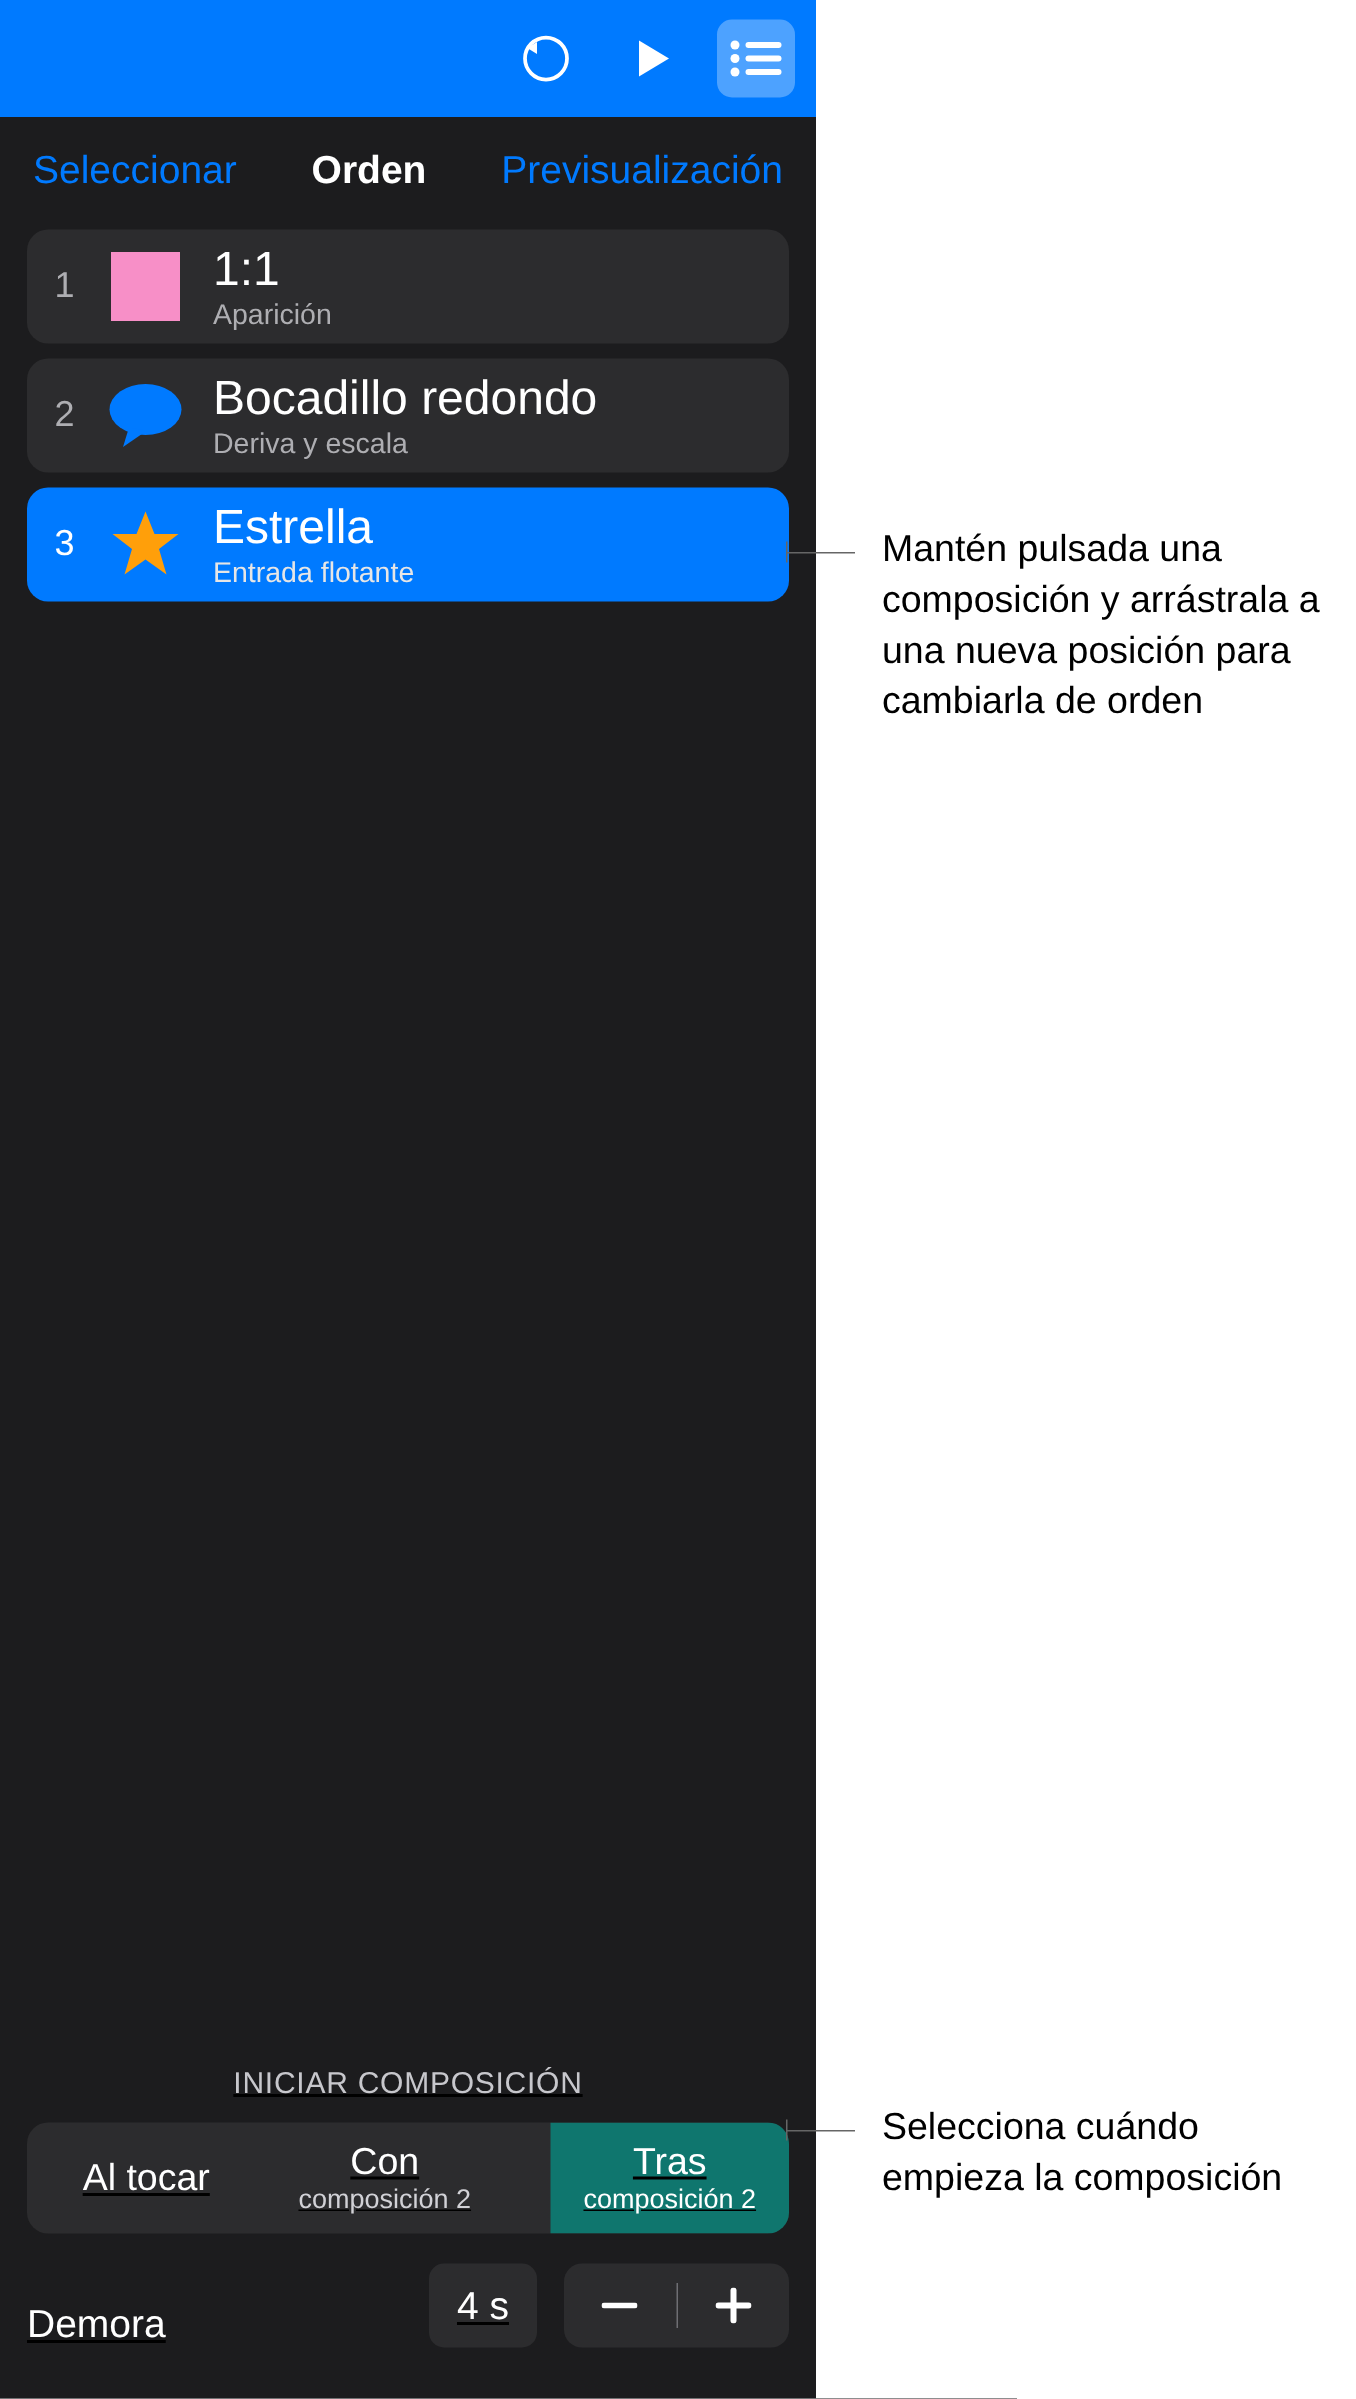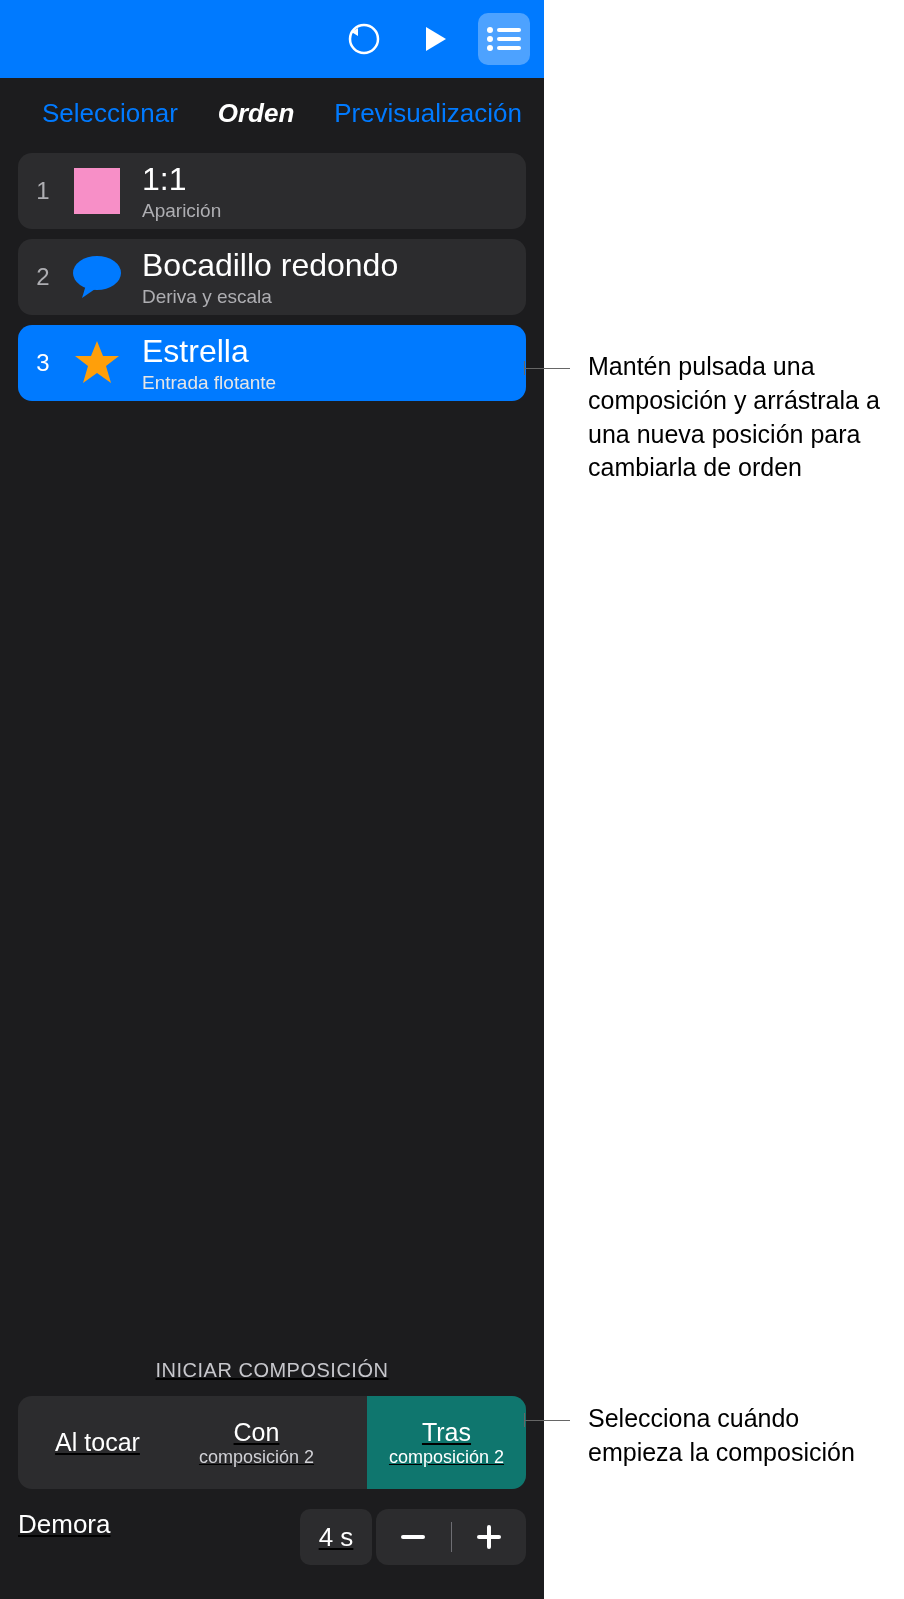--- a/index.html
+++ b/index.html
@@ -35,28 +35,27 @@
       justify-content: center;
       border-radius: 10px;
     }
     .header-btn.active {
       background: rgba(255,255,255,0.3);
     }
     .tabs {
       display: flex;
       justify-content: space-between;
       padding: 20px 22px 24px 22px;
-      margin-left: 20px;
     }
     .tab {
       font-size: 26px;
       font-weight: 400;
     }
     .tab.link { color: #007aff; }
-    .tab.active { color: #ffffff; font-weight: 600; font-style: italic; }
+    .tab.active { color: #ffffff; font-weight: 600; }
     .list {
       padding: 0 18px;
     }
     .row {
       background: #2c2c2e;
       border-radius: 14px;
       height: 76px;
       margin-bottom: 10px;
       display: flex;
       align-items: center;
@@ -95,40 +94,40 @@
       color: #c7c7cc;
       font-size: 20px;
       text-align: center;
       letter-spacing: 0.5px;
       margin-bottom: 14px;
     }
     .segmented {
       display: flex;
       background: #2c2c2e;
       border-radius: 14px;
-      height: 93px;
+      height: 74px;
       overflow: hidden;
       margin-bottom: 20px;
     }
     .seg {
       flex: 1;
       display: flex;
       flex-direction: column;
       align-items: center;
       justify-content: center;
       gap: 0px;
     }
     .seg.active { background: #0f766e; margin-left: 31px; }
     .seg .seg-title { color: #ffffff; font-size: 25px; font-weight: 400; }
     .seg .seg-sub { color: #d1d1d6; font-size: 18px; }
     .seg.active .seg-sub { color: #ffffff; }
     .delay-row {
       display: flex;
-      align-items: flex-start;
-      gap: 4px;
+      align-items: flex-end;
+      gap: 18px;
     }
     .delay-label { color: #ffffff; font-size: 26px; flex: 1; }
     .delay-val {
       background: #2c2c2e;
       color: #ffffff;
       font-size: 26px;
       width: 72px;
       height: 56px;
       border-radius: 10px;
       display: flex;

